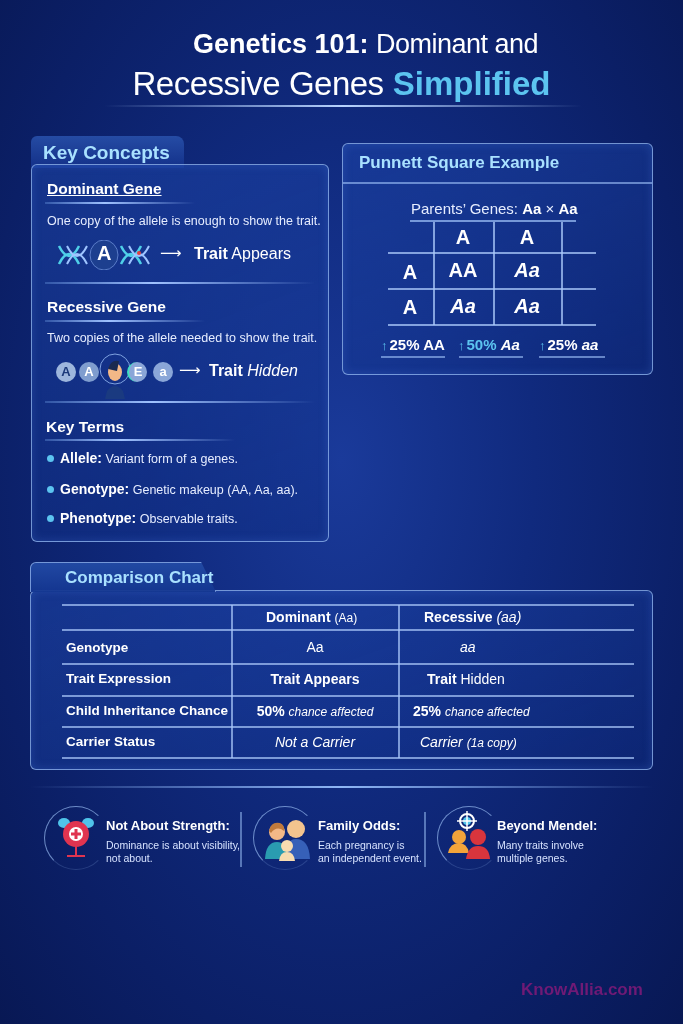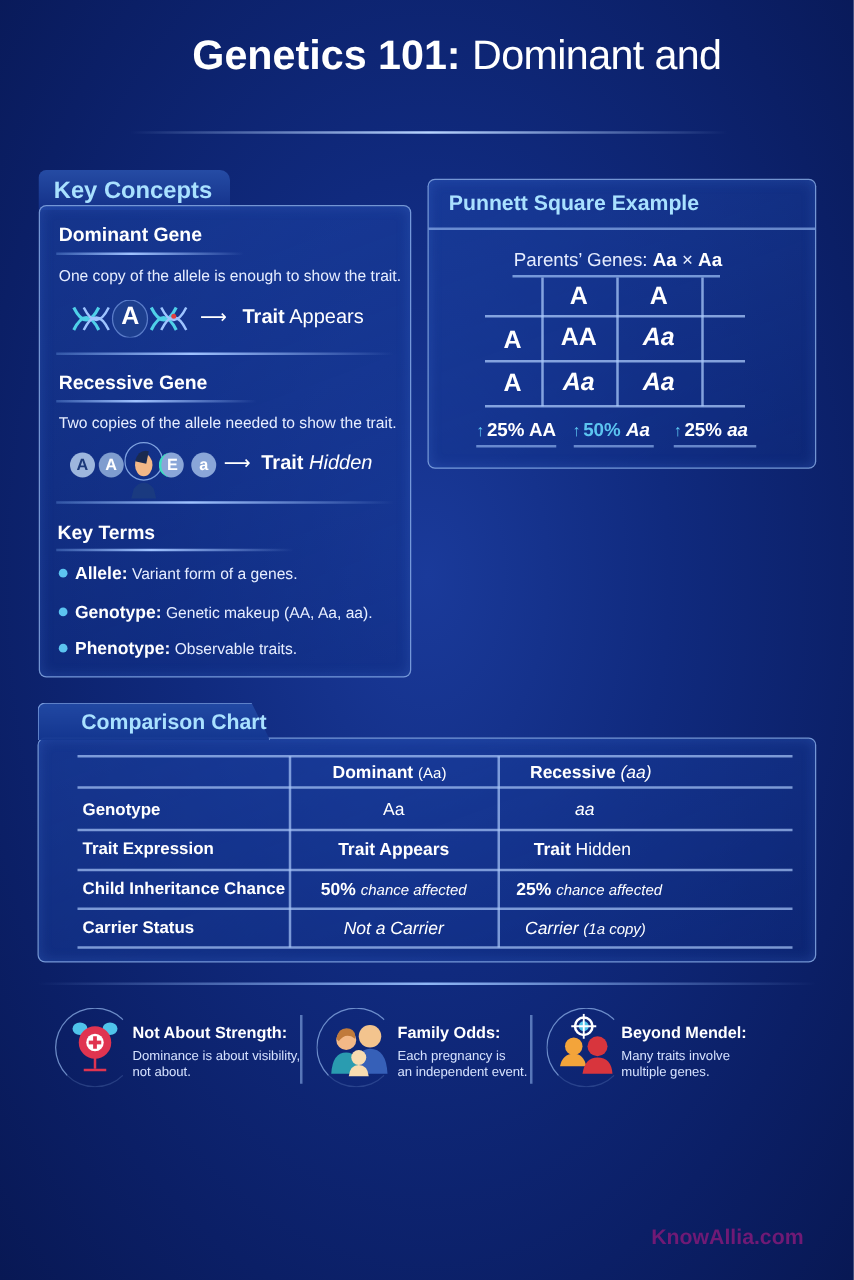--- a/index.html
+++ b/index.html
@@ -7,21 +7,21 @@
   body {
     font-family: "Liberation Sans", "DejaVu Sans", sans-serif;
     color: #ffffff;
     background: radial-gradient(ellipse at 50% 45%, #1a3a9a 0%, #102a7e 40%, #0b1f66 75%, #081854 100%);
     position: relative;
   }
   .title {
     position: absolute; left: 0; top: 24px; width: 683px; text-align: center;
     line-height: 40px;
   }
-  .title .l1 { font-size: 33px; padding-left: 48px; }
+  .title .l1 { font-size: 27px; padding-left: 48px; }
   .title .l2 { font-size: 33px; }
   .title b { font-weight: 700; }
   .title .thin { font-weight: 400; letter-spacing: -0.5px; }
   .title .hl { color: #5cc4f0; font-weight: 700; }
   .title-rule {
     position: absolute; left: 104px; top: 105px; width: 478px; height: 2px;
     background: linear-gradient(90deg, rgba(150,190,255,0) 0%, #b8d4ff 50%, rgba(150,190,255,0) 100%);
   }
 
   
@@ -113,27 +113,31 @@
   .brand { position: absolute; left: 521px; top: 980px; font-weight: 700; font-size: 17px; color: #701a75; }
 </style>
 </head>
 <body>
 
 <div class="title">
   <div class="l1">
     <b>Genetics 101:</b>
     <span class="thin">Dominant and</span>
   </div>
+  <div class="l2">
+    <span class="thin">Recessive Genes</span>
+    <span class="hl">Simplified</span>
+  </div>
 </div>
 <div class="title-rule"></div>
 
 <div class="tab-label" style="left:31px;top:136px;">Key Concepts</div>
 <div class="panel kc-panel"></div>
 
-<div class="sub-h" style="left:47px;top:180px;">Dominant Gene</div>
+<div class="sub-h" style="left:47px;top:180px;text-decoration:underline;">Dominant Gene</div>
 <div class="sub-rule" style="left:45px;top:202px;width:150px;"></div>
 <div class="body-t" style="left:47px;top:214px;">One copy of the allele is enough to show the trait.</div>
 
 <svg style="position:absolute;left:55px;top:240px;" width="100" height="30">
   <path d="M4 6 Q14 26 24 6 M4 24 Q14 4 24 24" stroke="#4fd0e8" stroke-width="2.5" fill="none"></path>
   <path d="M12 6 Q22 26 32 6 M12 24 Q22 4 32 24" stroke="#9ec4ff" stroke-width="2" fill="none"></path>
   <path d="M66 6 Q76 26 86 6 M66 24 Q76 4 86 24" stroke="#4fd0e8" stroke-width="2.5" fill="none"></path>
   <path d="M74 6 Q84 26 94 6 M74 24 Q84 4 94 24" stroke="#9ec4ff" stroke-width="2" fill="none"></path>
   <circle cx="84" cy="13" r="2" fill="#e04040"></circle>
   <ellipse cx="49" cy="15" rx="14" ry="15" fill="#1d3f8f" stroke="#5a7cc8" stroke-width="1"></ellipse>

